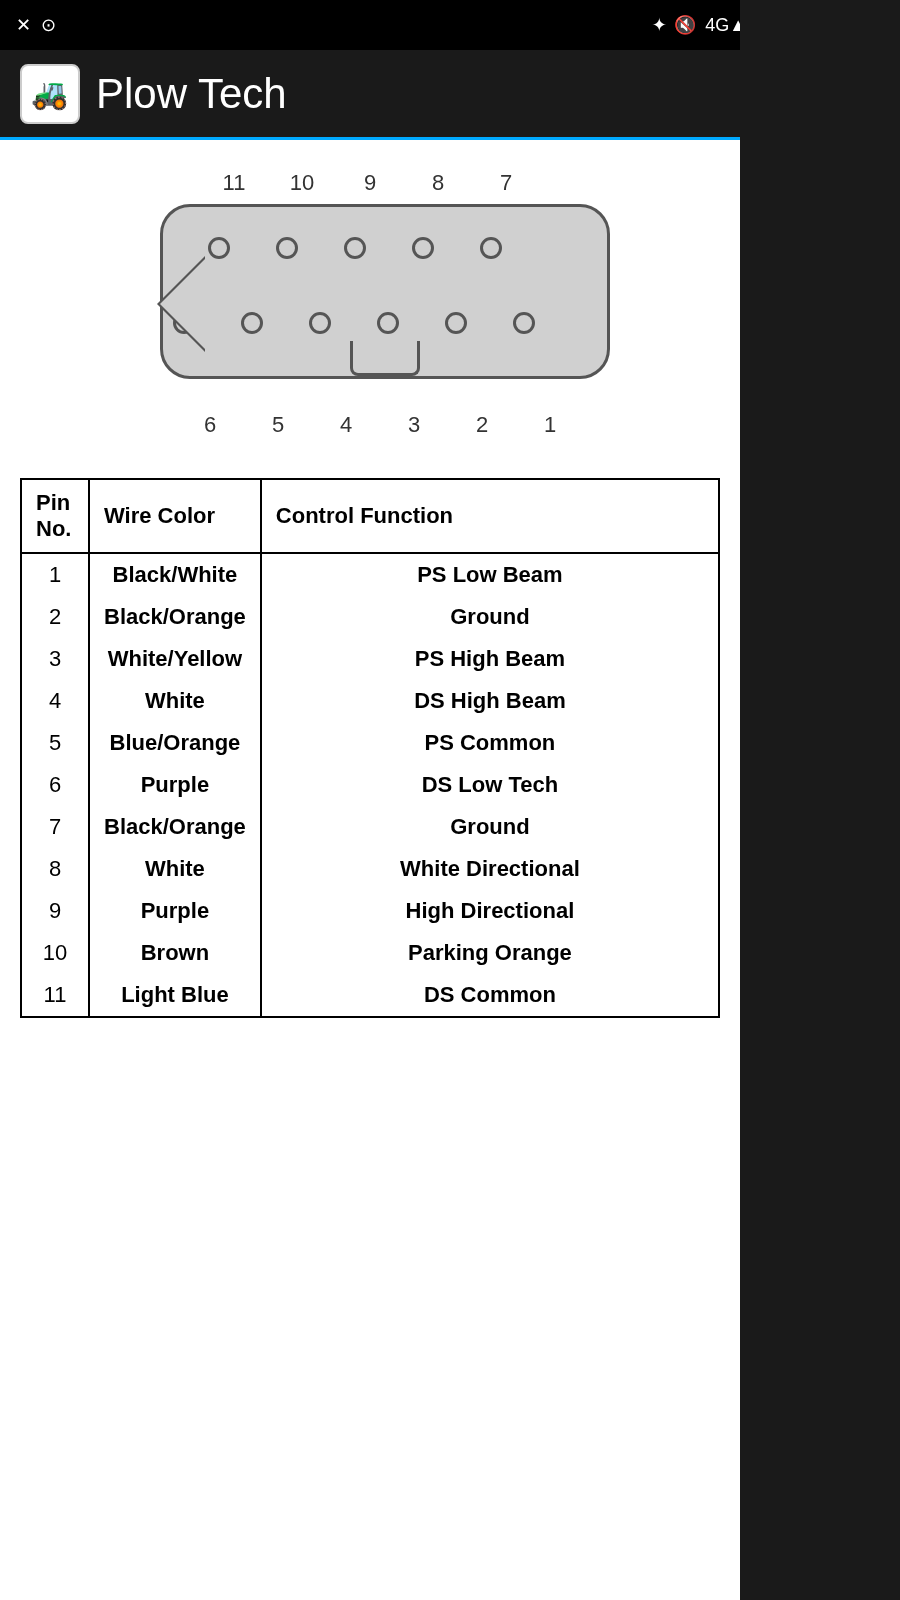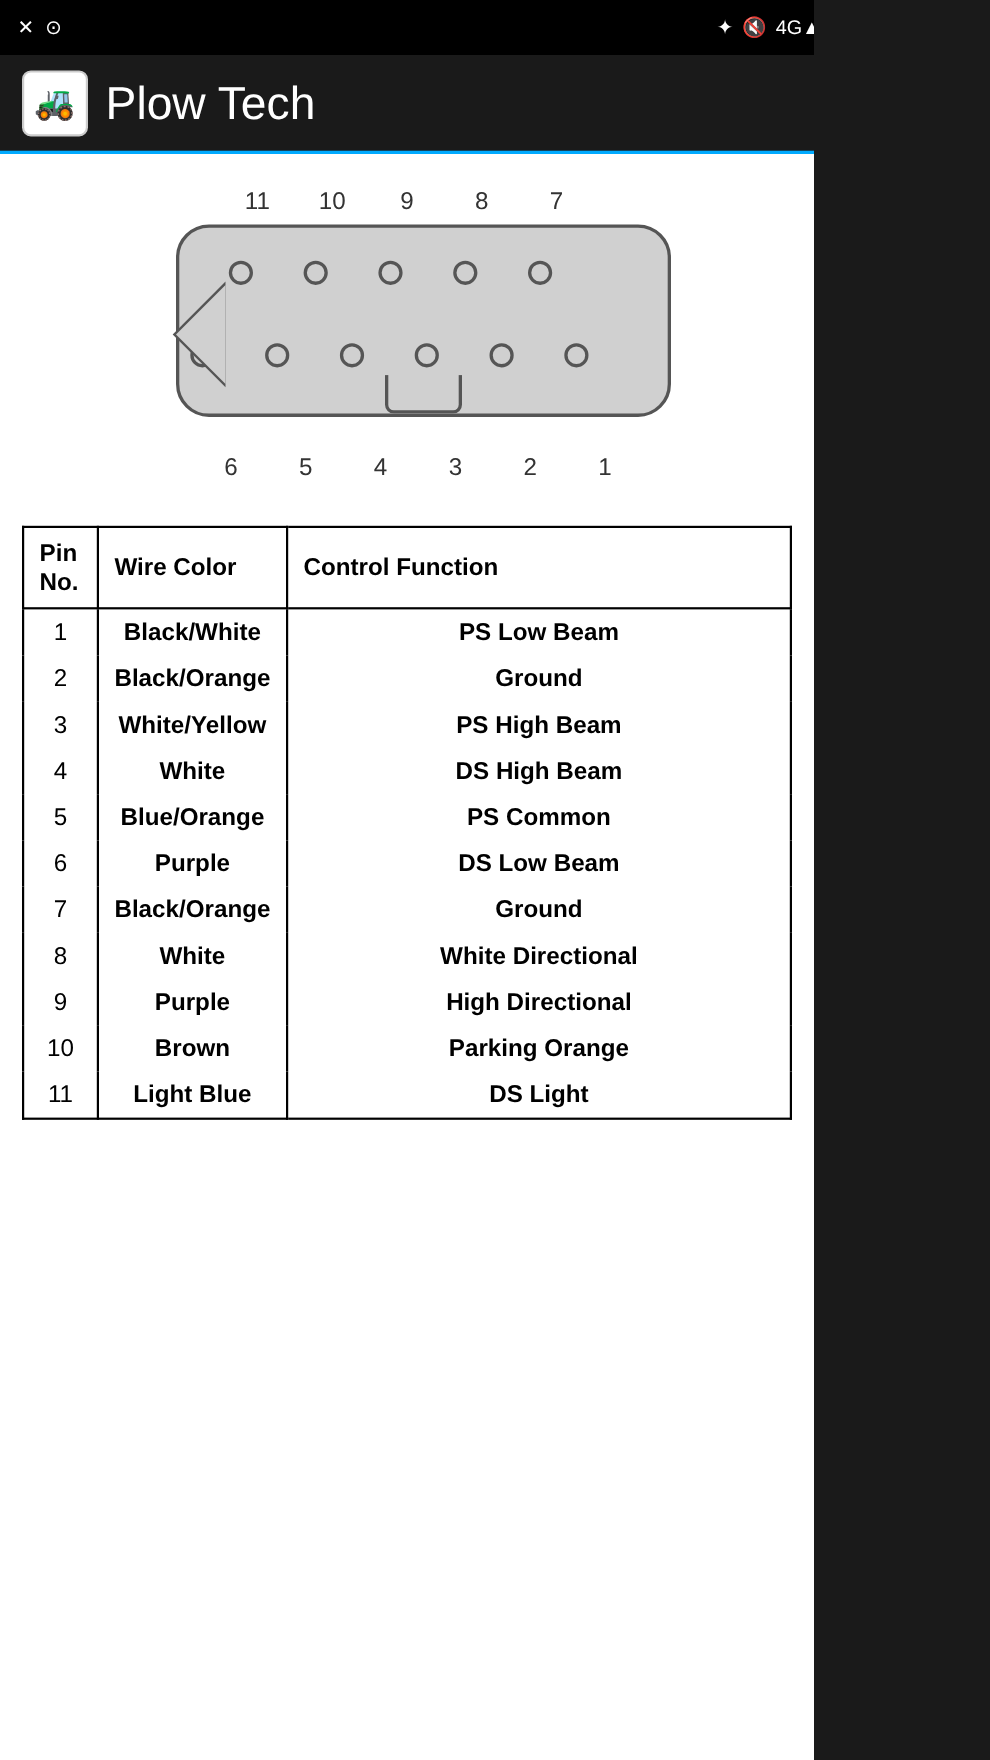--- a/index.html
+++ b/index.html
@@ -304,21 +304,21 @@
           <td>DS High Beam</td>
         </tr>
         <tr>
           <td>5</td>
           <td>Blue/Orange</td>
           <td>PS Common</td>
         </tr>
         <tr>
           <td>6</td>
           <td>Purple</td>
-          <td>DS Low Beam</td>
+          <td>DS Low Tech</td>
         </tr>
         <tr>
           <td>7</td>
           <td>Black/Orange</td>
           <td>Ground</td>
         </tr>
         <tr>
           <td>8</td>
           <td>White</td>
           <td>White Directional</td>
@@ -329,19 +329,19 @@
           <td>High Directional</td>
         </tr>
         <tr>
           <td>10</td>
           <td>Brown</td>
           <td>Parking Orange</td>
         </tr>
         <tr>
           <td>11</td>
           <td>Light Blue</td>
-          <td>DS Light</td>
+          <td>DS Common</td>
         </tr>
       </tbody>
   </table>
 </div>
 
 <div id="side-panel"></div>
 
 </body></html>

